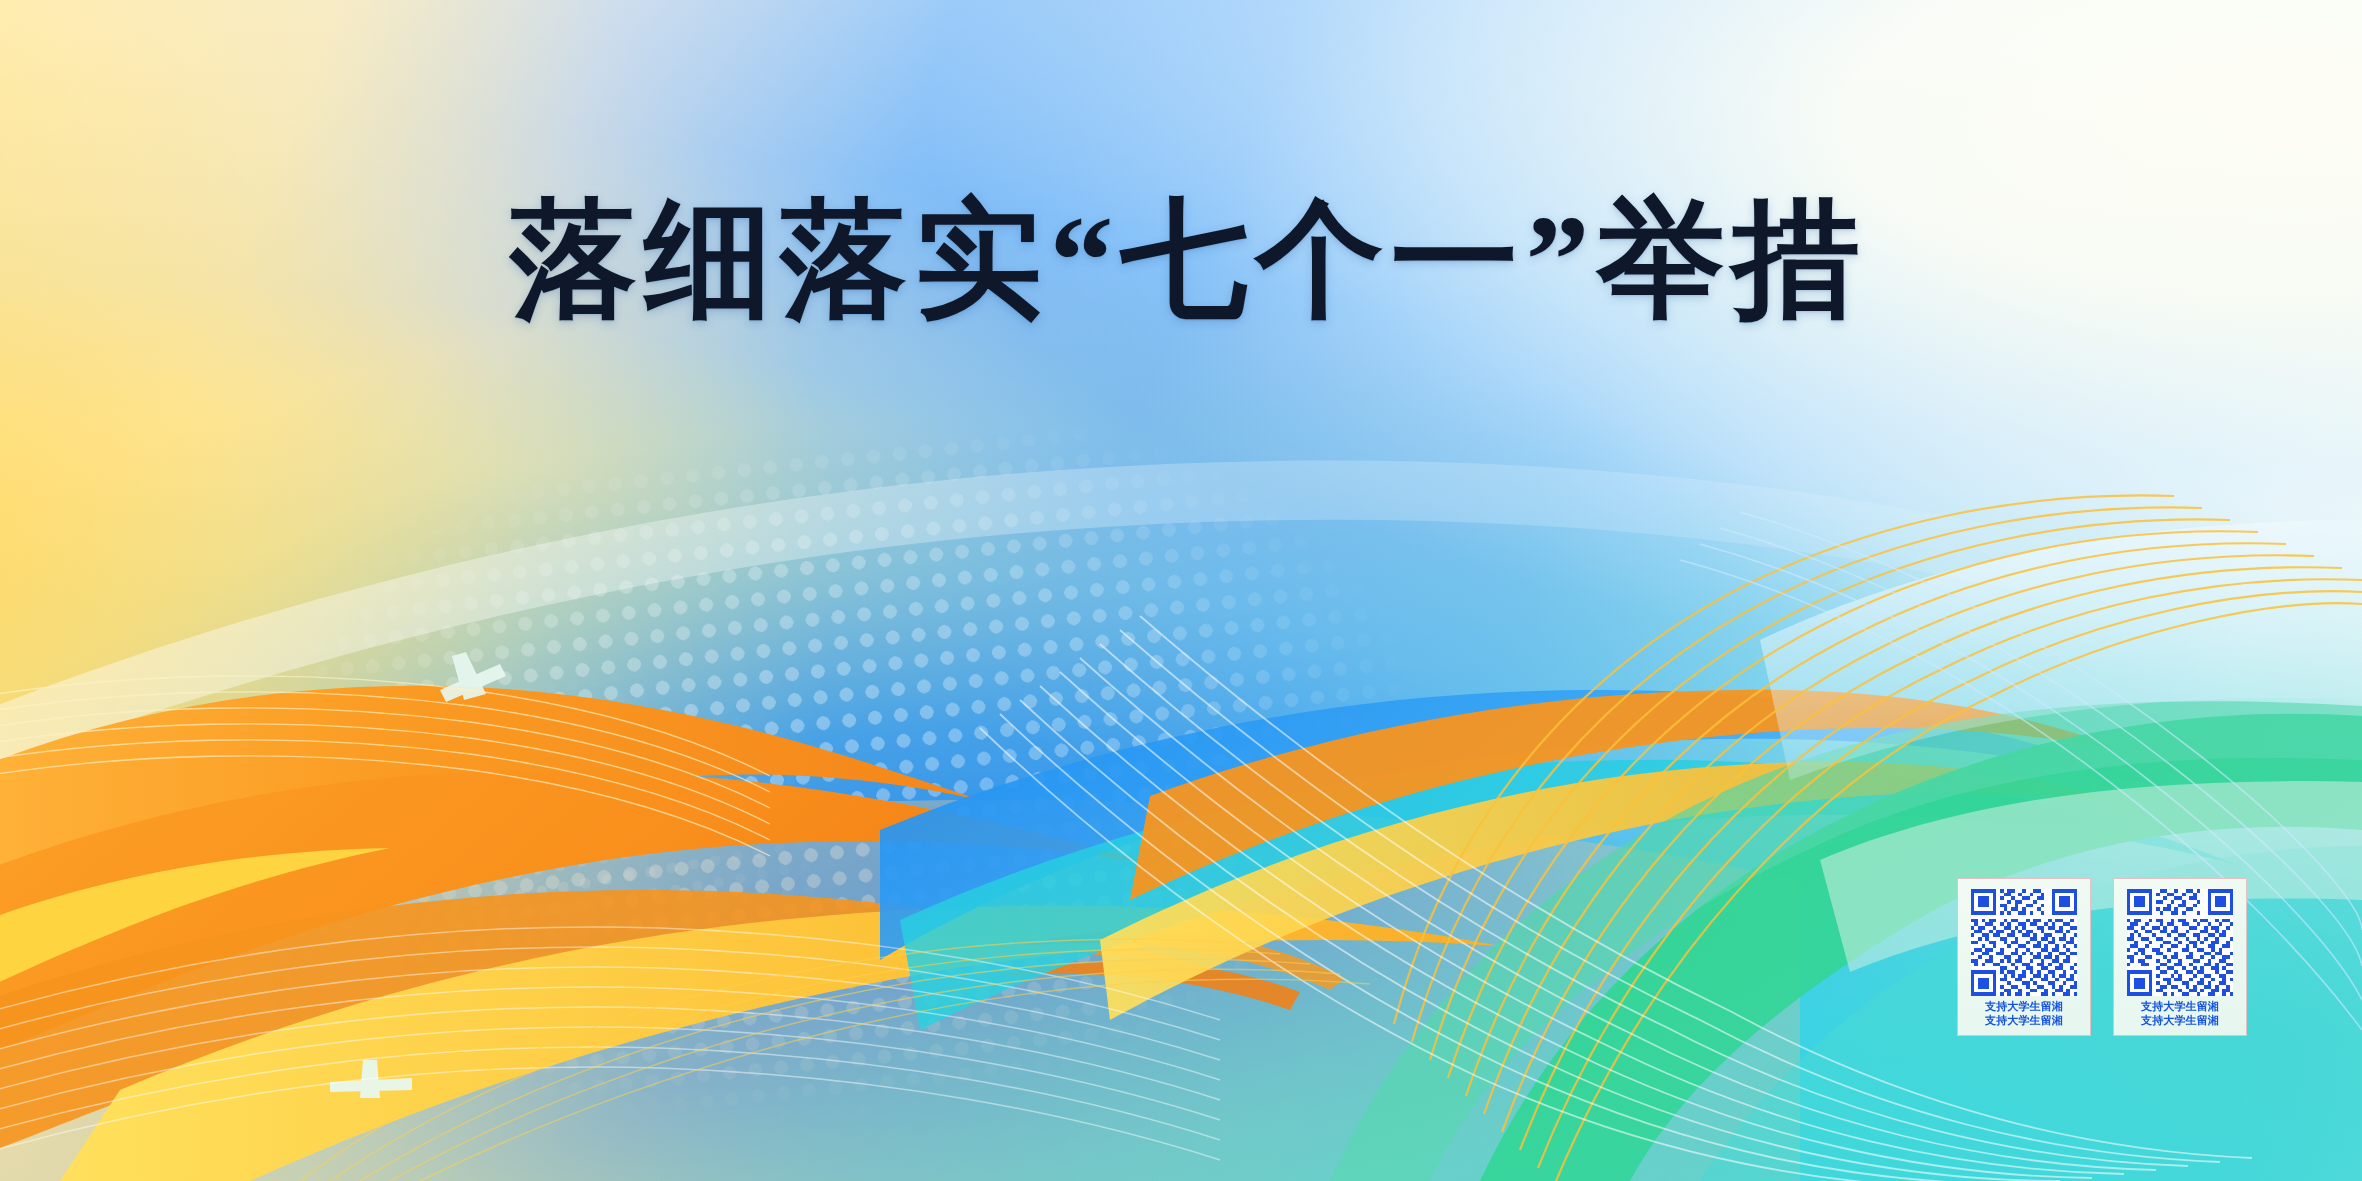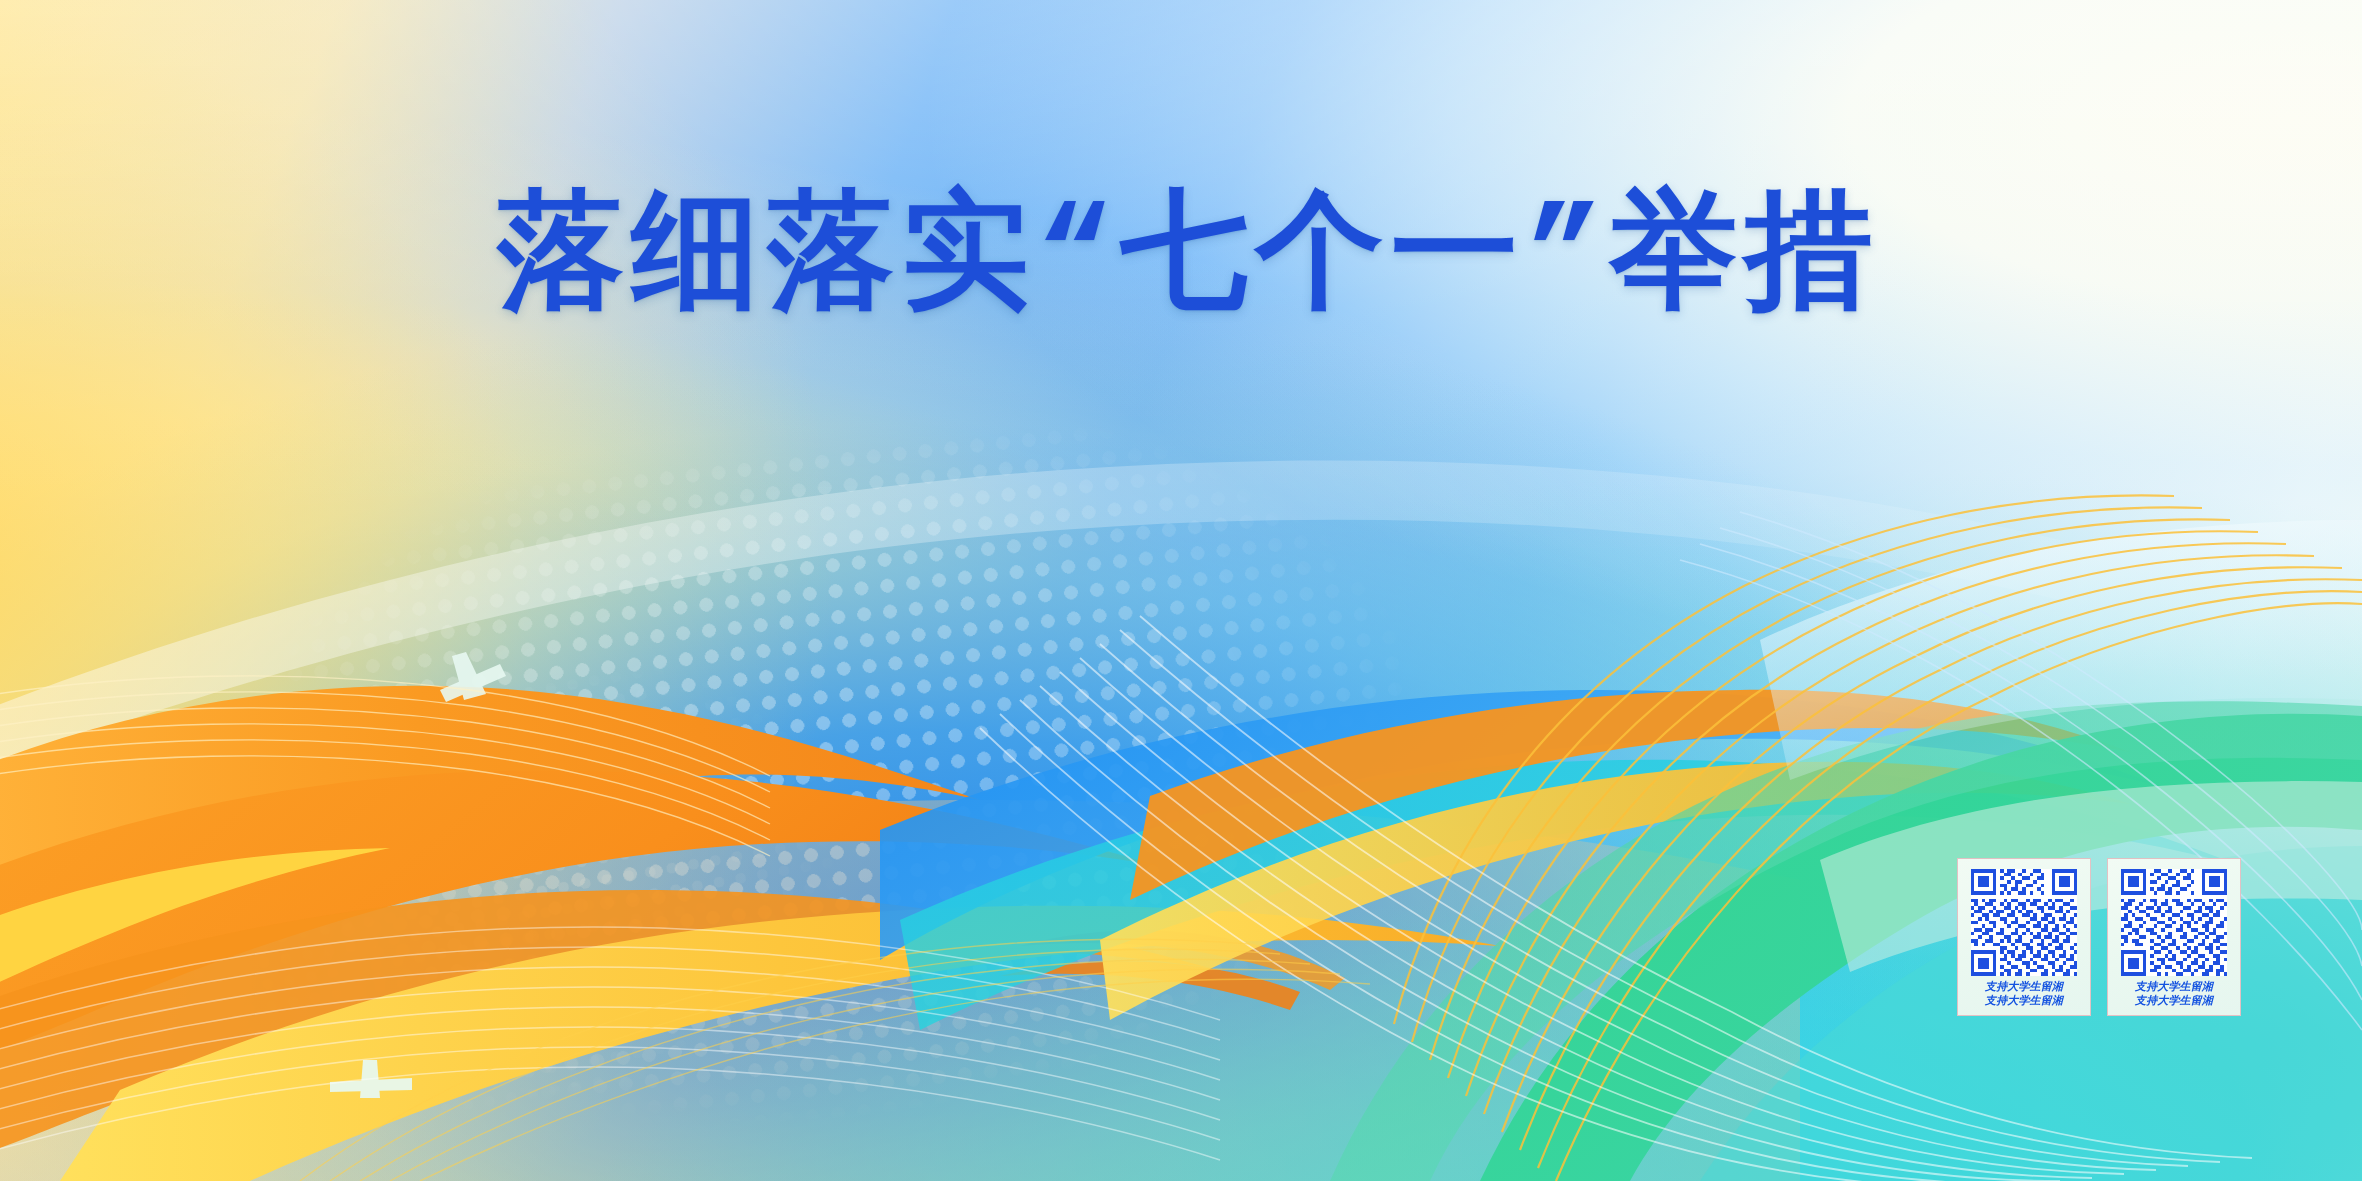--- a/index.html
+++ b/index.html
@@ -57,34 +57,34 @@
 
   
   .layer{position:absolute;inset:0;width:2362px;height:1181px;}
 
   
   .headline{
     position:absolute;left:0;top:196px;width:2362px;
     text-align:center;pointer-events:none;
   }
   .hl-line{
-    color:#1d4ed8;
-    font-family:Liberation Mono, monospace;
+    color:#0f172a;
+    font-family:Liberation Serif, serif;
     font-weight:700;
     letter-spacing:.055em;
     line-height:1.0;
     text-shadow:0 3px 10px rgba(30,90,160,.22), 0 1px 2px rgba(40,100,170,.18);
     white-space:nowrap;
   }
   .hl-1{font-size:128px;margin-left:14px;}
   .hl-2{font-size:128px;margin-top:40px;margin-left:150px;}
 
   
   .qr-wrap{
-    position:absolute;left:1957px;top:858px;display:flex;gap:16px;font-style:italic;
+    position:absolute;left:1957px;top:878px;display:flex;gap:22px;
   }
   .qr-card{
     width:134px;height:158px;
     background:linear-gradient(165deg,#f2fbf4 0%,#eaf8f0 55%,#e6f6ef 100%);
     border:1px solid rgba(223,173,180,.75);
     display:flex;flex-direction:column;align-items:center;
     padding:10px 6px 6px 6px;
   }
   .qr-code{width:112px;height:112px;display:block;}
   .qr-cap{

